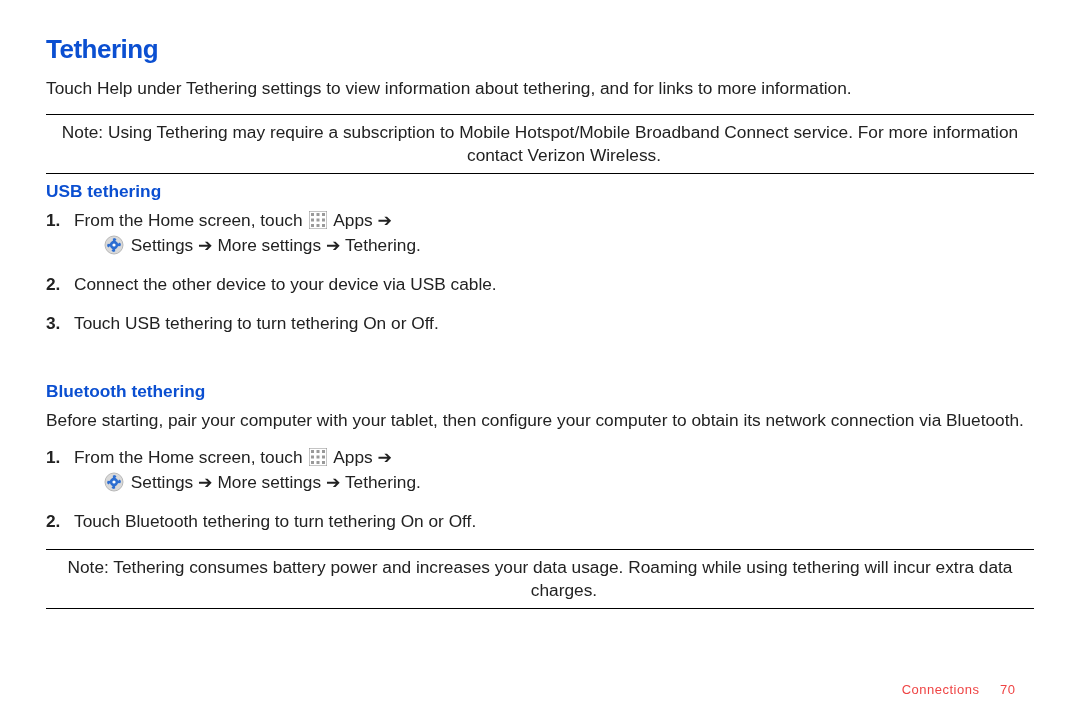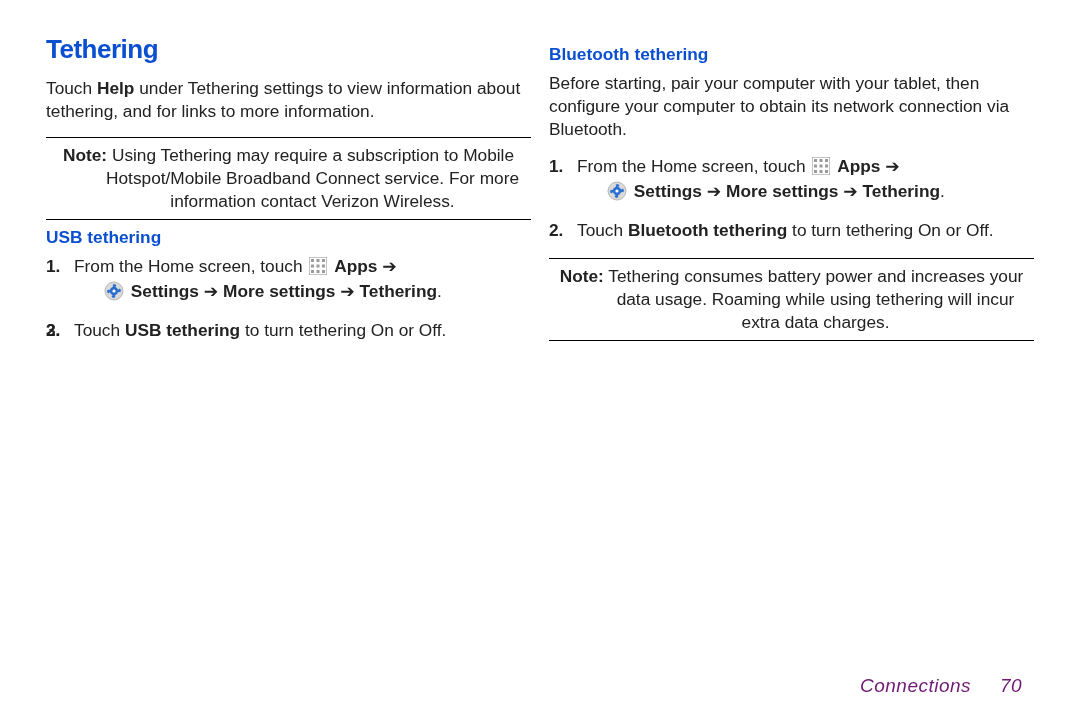--- a/index.html
+++ b/index.html
@@ -10,20 +10,21 @@
       background: #fff;
       color: #222;
       padding: 32px 46px 20px 46px;
       position: relative;
       font-size: 17.3px;
       line-height: 1.33;
     }
     .columns {
       display: flex;
       gap: 18px;
+      flex-direction: column;
     }
     .col {
       flex: 1;
       min-width: 0;
     }
     h1.blue-title {
       color: #0b4fd1;
       font-weight: 700;
       font-size: 26px;
       letter-spacing: -0.5px;
@@ -64,21 +65,21 @@
       position: absolute;
       left: 0;
       top: 0;
       font-weight: 700;
     }
     .step-cont {
       display: block;
       padding-left: 28px;
       margin-top: 2px;
     }
-    b { font-weight: 700; }
+    b { font-weight: 400; }
     .arrow {
       display: inline-block;
       font-weight: 700;
       font-family: "Segoe UI Symbol","DejaVu Sans",Arial,sans-serif;
     }
     .icon-apps {
       display: inline-block;
       width: 18px; height: 18px;
       vertical-align: -3px;
       position: relative;
@@ -90,24 +91,23 @@
       width: 20px; height: 20px;
       vertical-align: -4px;
       position: relative;
       margin: 0 2px;
     }
     .icon-settings svg { display: block; }
     .footer {
       position: absolute;
       bottom: 22px;
       right: 52px;
-      font-size: 19px;
-      color: #701a75;
+      font-size: 13px;
+      color: #ef4444;
       letter-spacing: 0.5px;
-      font-style: italic;
     }
     .footer .pg {
       display: inline-block;
       width: 28px;
     }
   </style>
 </head>
 <body>
 
 <div class="columns">
@@ -171,20 +171,21 @@
               </g>
             </svg>
           </span>
           <b>Settings</b>&nbsp;<span class="arrow">➔</span>
           <b>More settings</b>&nbsp;<span class="arrow">➔</span>
           <b>Tethering</b><span>.</span>
         </span>
       </li>
       <li>
         <span class="num">2.</span>
+        <span>Connect the other device to your device via USB cable.</span>
       </li>
       <li>
         <span class="num">3.</span>
         <span>Touch </span><b>USB tethering</b><span> to turn tethering On or Off.</span>
       </li>
     </ol>
   </div>
 
   <div class="col">
     <h2 class="blue-sub" style="margin-top:11px">Bluetooth tethering</h2>

